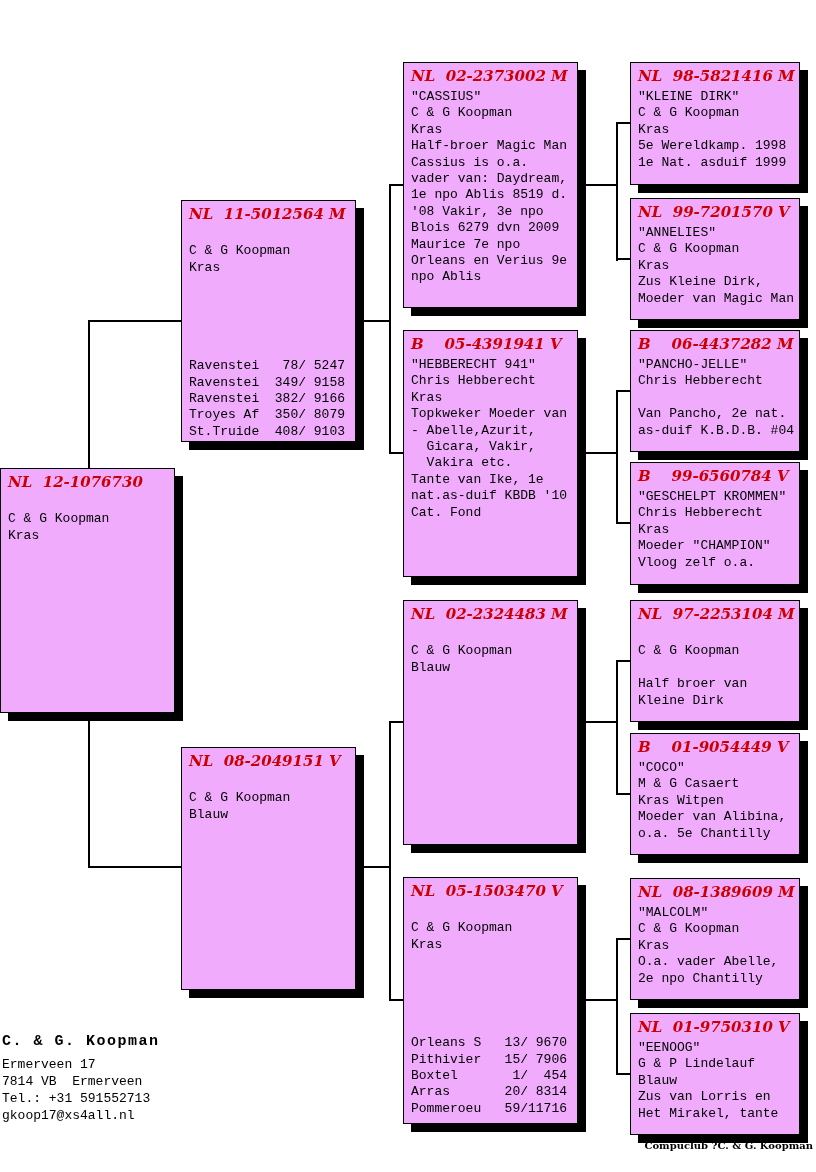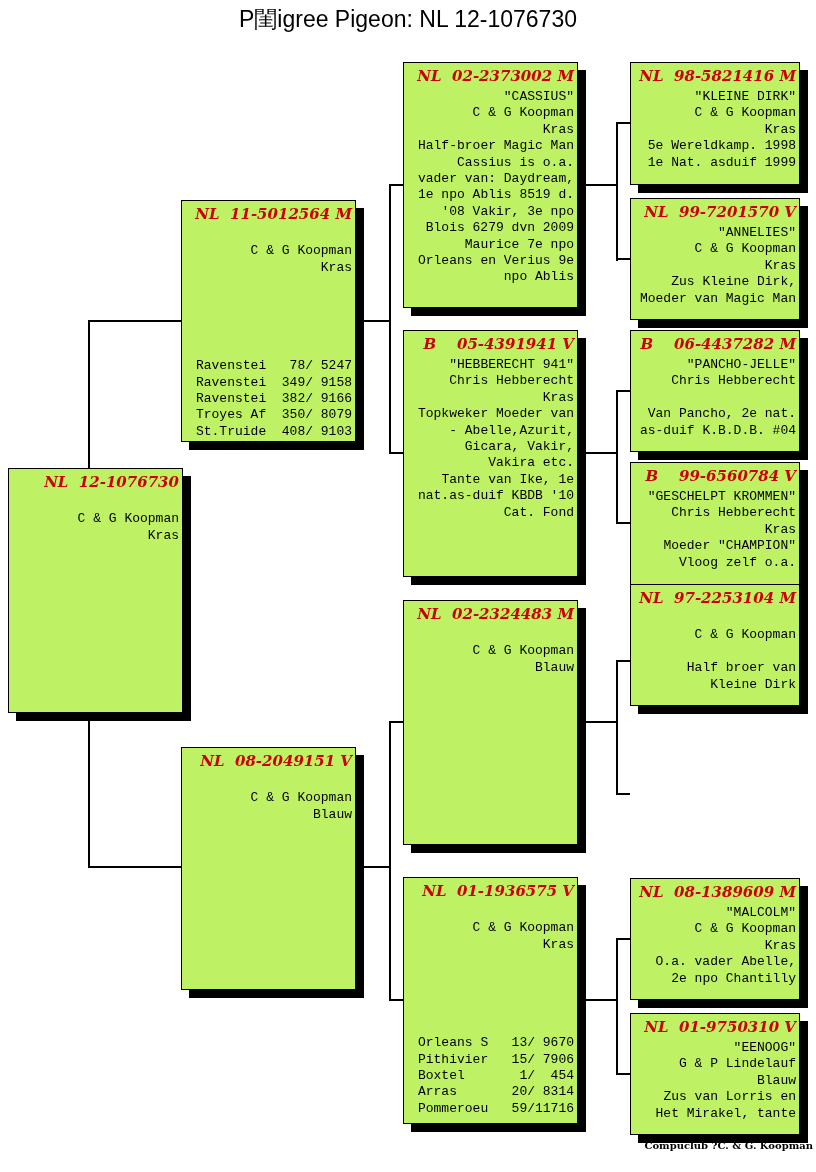--- a/index.html
+++ b/index.html
@@ -1,40 +1,39 @@
 <!DOCTYPE html>
 <html><head>
 <meta charset="utf-8">
 <style>
   html,body { margin:0; padding:0; background:#ffffff; }
   .page { position:relative; width:816px; height:1172px; background:#ffffff; overflow:hidden;
           font-family:"Liberation Mono", monospace; }
   .title { position:absolute; top:4px; left:0; width:100%; text-align:center;
            font-family:"Liberation Sans", sans-serif; font-size:23px; color:#000; }
-  .box { position:absolute; background:#bef264; border:1px solid #000; box-sizing:border-box;
-         box-shadow:8px 8px 0 #000; padding:4px 3px 0 7px; z-index:2;text-align:right; }
+  .box { position:absolute; background:#f0abfc; border:1px solid #000; box-sizing:border-box;
+         box-shadow:8px 8px 0 #000; padding:4px 3px 0 7px; z-index:2; }
   .ring { font-family:"DejaVu Serif", serif; font-style:italic; font-weight:bold;
           font-size:15px; color:#cc0000; white-space:pre; height:22px; }
   .blines { font-size:13px; line-height:16.4px; white-space:pre; color:#000; }
   .hl, .vl { position:absolute; background:#000; z-index:1; }
   .hl { height:2px; } .vl { width:2px; }
   .breeder { position:absolute; left:2px; top:1033px; color:#000; }
   .breeder .bname { font-weight:bold; font-size:15px; letter-spacing:1.5px; margin-bottom:6px; }
   .breeder .baddr { font-size:13px; line-height:17px; white-space:pre; }
   .footer { position:absolute; right:3px; top:1140px; font-family:"DejaVu Serif", serif;
             font-weight:bold; font-size:10px; color:#000; }
 </style>
 </head>
 <body>
 
 <div class="page">
 
-  <div class="title">P閨igree Pigeon: NL  12-1076730</div>
-
-  <div class="box" style="left:8px;top:468px;width:175px;height:245px">
+
+  <div class="box" style="left:0;top:468px;width:175px;height:245px">
     <div class="ring">NL  12-1076730</div>
     <div class="blines">
 C &amp; G Koopman
 Kras</div>
   </div>
 
   <div class="box" style="left:181px;top:200px;width:175px;height:242px">
     <div class="ring">NL  11-5012564 M</div>
     <div class="blines">
 C &amp; G Koopman
@@ -85,21 +84,21 @@
 nat.as-duif KBDB '10
 Cat. Fond</div>
   </div>
   <div class="box" style="left:403px;top:600px;width:175px;height:245px">
     <div class="ring">NL  02-2324483 M</div>
     <div class="blines">
 C &amp; G Koopman
 Blauw</div>
   </div>
   <div class="box" style="left:403px;top:877px;width:175px;height:247px">
-    <div class="ring">NL  01-1936575 V</div>
+    <div class="ring">NL  05-1503470 V</div>
     <div class="blines">
 C &amp; G Koopman
 Kras
 
 
 
 
 
 Orleans S   13/ 9670
 Pithivier   15/ 7906
@@ -133,27 +132,35 @@
 as-duif K.B.D.B. #04</div>
   </div>
   <div class="box" style="left:630px;top:462px;width:170px;height:123px">
     <div class="ring">B    99-6560784 V</div>
     <div class="blines">"GESCHELPT KROMMEN"
 Chris Hebberecht
 Kras
 Moeder "CHAMPION"
 Vloog zelf o.a.</div>
   </div>
-  <div class="box" style="left:630px;top:584px;width:170px;height:122px">
+  <div class="box" style="left:630px;top:600px;width:170px;height:122px">
     <div class="ring">NL  97-2253104 M</div>
     <div class="blines">
 C &amp; G Koopman
 
 Half broer van
 Kleine Dirk</div>
+  </div>
+  <div class="box" style="left:630px;top:733px;width:170px;height:122px">
+    <div class="ring">B    01-9054449 V</div>
+    <div class="blines">"COCO"
+M &amp; G Casaert
+Kras Witpen
+Moeder van Alibina,
+o.a. 5e Chantilly</div>
   </div>
   <div class="box" style="left:630px;top:878px;width:170px;height:122px">
     <div class="ring">NL  08-1389609 M</div>
     <div class="blines">"MALCOLM"
 C &amp; G Koopman
 Kras
 O.a. vader Abelle,
 2e npo Chantilly</div>
   </div>
   <div class="box" style="left:630px;top:1013px;width:170px;height:122px">
@@ -193,16 +200,23 @@
   <div class="hl" style="left:578px;top:721px;width:39px"></div>
   <div class="vl" style="left:616px;top:660px;height:135px"></div>
   <div class="hl" style="left:616px;top:660px;width:14px"></div>
   <div class="hl" style="left:616px;top:793px;width:14px"></div>
 
   <div class="hl" style="left:578px;top:999px;width:39px"></div>
   <div class="vl" style="left:616px;top:938px;height:137px"></div>
   <div class="hl" style="left:616px;top:938px;width:14px"></div>
   <div class="hl" style="left:616px;top:1073px;width:14px"></div>
 
+  <div class="breeder">
+    <div class="bname">C. &amp; G. Koopman</div>
+    <div class="baddr">Ermerveen 17
+7814 VB  Ermerveen
+Tel.: +31 591552713
+gkoop17@xs4all.nl</div>
+  </div>
 
   <div class="footer">Compuclub ?C. &amp; G. Koopman</div>
 
 </div>
 
 </body></html>

